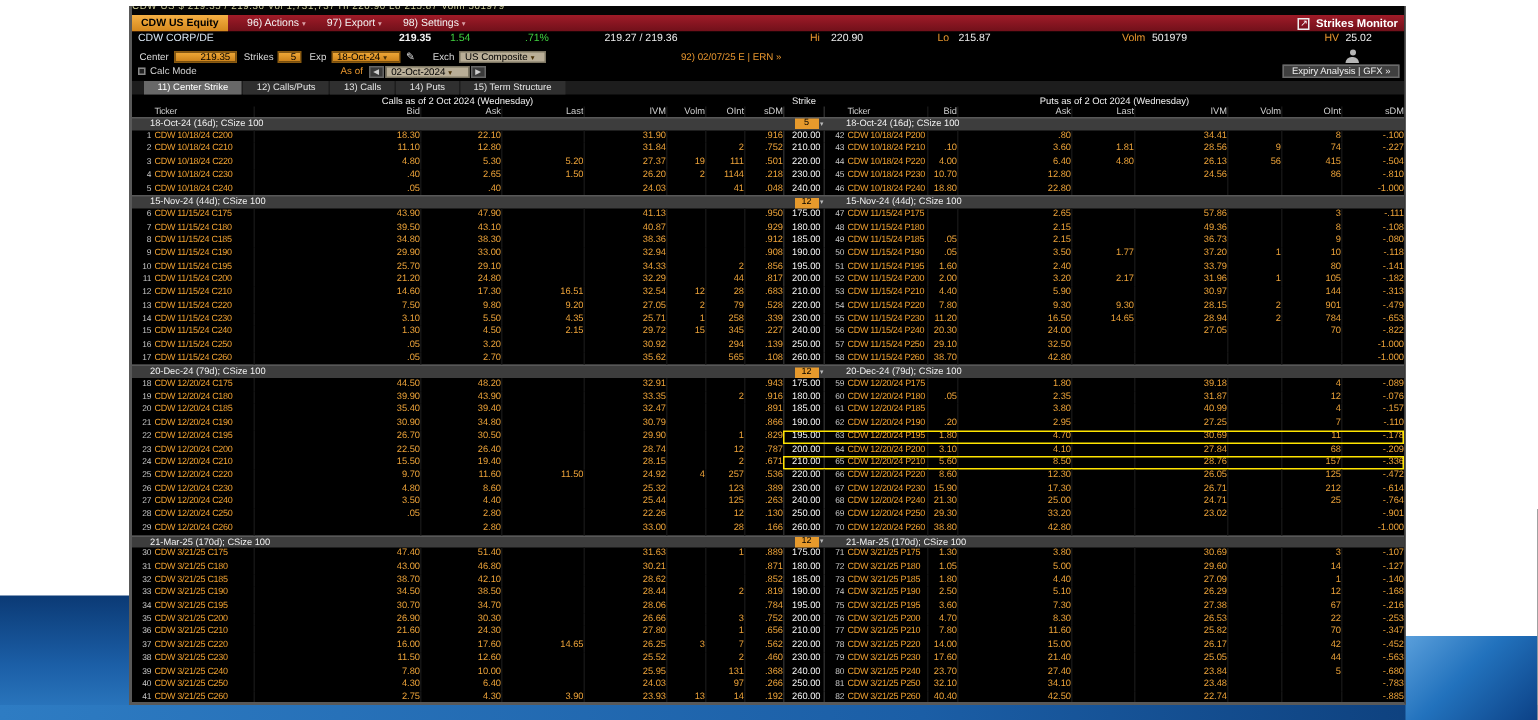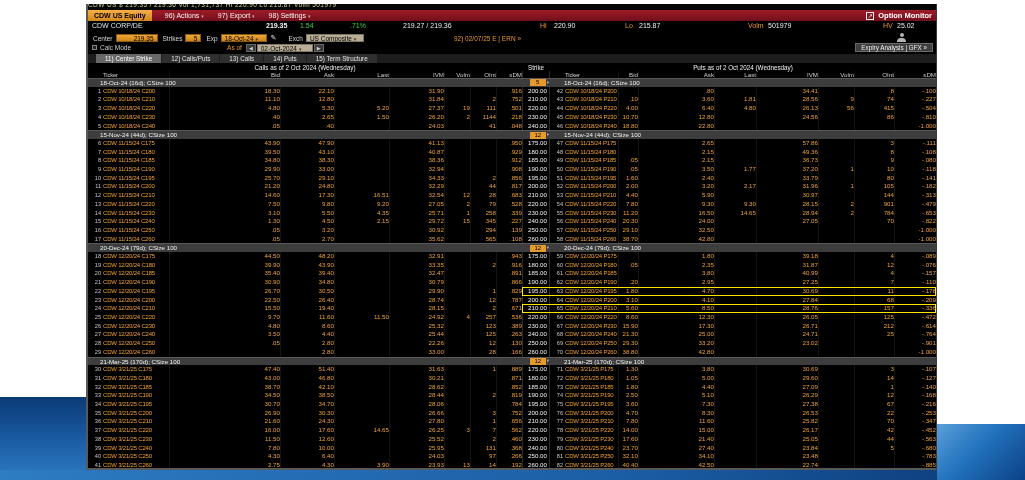--- a/index.html
+++ b/index.html
@@ -107,21 +107,21 @@
 
     <div class="menubar">
       <span class="sectab">CDW US Equity</span>
       <span style="display:flex;">
           <span class="mitem">96) Actions <span class="dd">▾</span></span>
           <span class="mitem">97) Export <span class="dd">▾</span></span>
           <span class="mitem">98) Settings <span class="dd">▾</span></span>
         </span>
       <span class="mright">
         <span class="expic">↗</span>
-        <span class="scrtitle">Option Monitor</span>
+        <span class="scrtitle">Strikes Monitor</span>
       </span>
     </div>
 
     <div class="secrow">
       <span class="s-name">CDW CORP/DE</span>
       <span class="s-px">219.35</span>
       <span class="s-chg">1.54</span>
       <span class="s-pct">.71%</span>
       <span class="s-ba">219.27 / 219.36</span>
       <span class="lbl s-hil">Hi</span>

